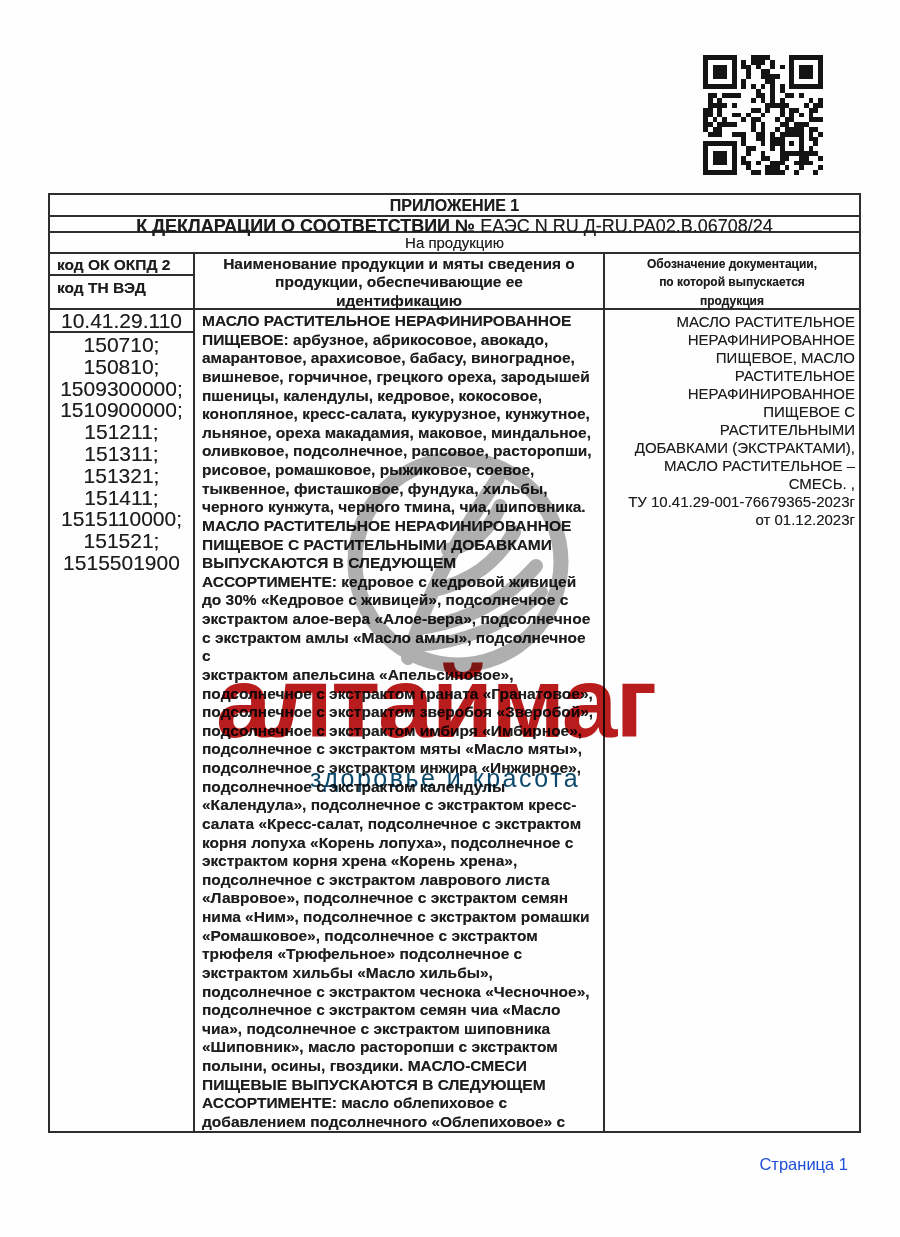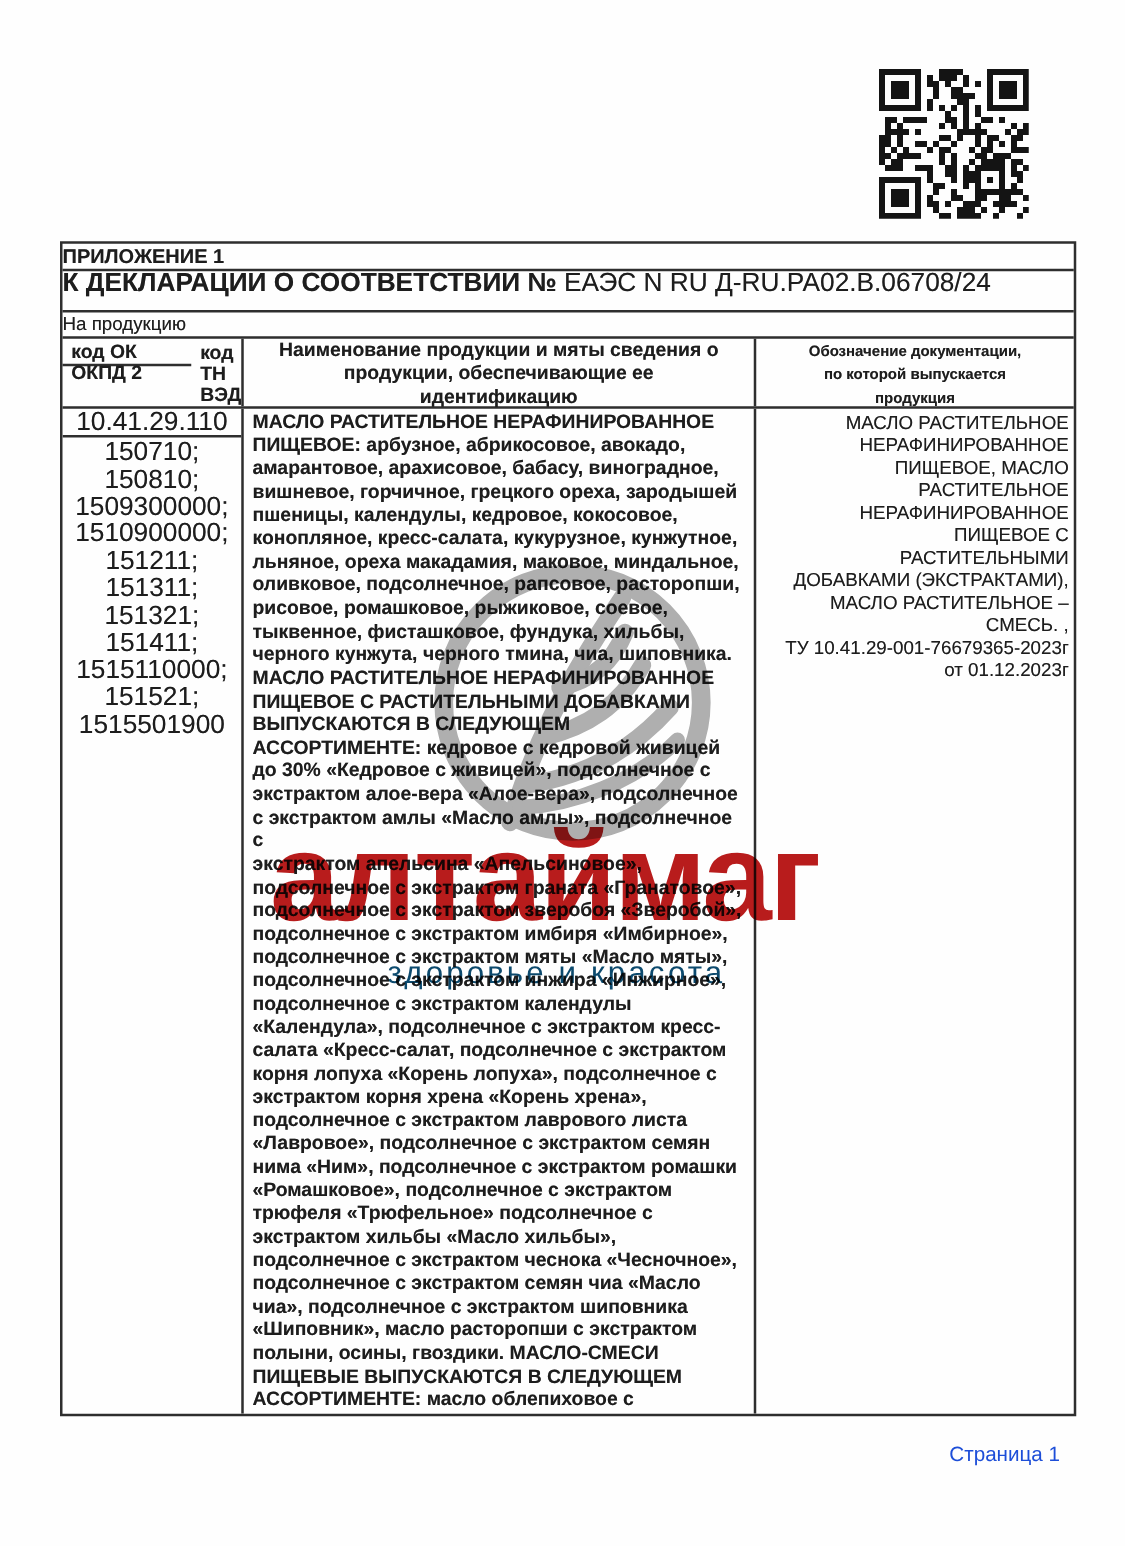--- a/index.html
+++ b/index.html
@@ -17,28 +17,28 @@
   .qr svg{width:100%;height:100%;shape-rendering:crispEdges;}
 
   
   .doc-table{
     position:absolute;left:48px;top:193px;width:813px;height:940px;
     border:2px solid #2e2e2e;box-sizing:border-box;
     display:flex;flex-direction:column;
     background:transparent;
     text-shadow:0 0 .45px rgba(45,45,45,.55);
   }
-  .trow{border-bottom:2px solid #2e2e2e;text-align:left;box-sizing:border-box;}
+  .trow{border-bottom:2px solid #2e2e2e;text-align:center;box-sizing:border-box;}
   .title-row{height:22px;font-weight:bold;font-size:16px;line-height:21px;}
-  .decl-row{height:33px;font-size:21px;line-height:19px;}
+  .decl-row{height:16px;font-size:18px;line-height:19px;}
   .decl-row .bold{font-weight:bold;}
   .sub-row{height:21px;font-size:15px;line-height:19px;}
 
   .head-row{height:56px;display:flex;border-bottom:2px solid #2e2e2e;font-weight:bold;box-sizing:border-box;}
-  .c1h{width:145px;border-right:2px solid #2e2e2e;box-sizing:border-box;font-size:15.5px;display:flex;}
+  .c1h{width:145px;border-right:2px solid #2e2e2e;box-sizing:border-box;font-size:15.5px;display:flex;flex-direction:column;}
   .c1h-top{height:22px;border-bottom:2px solid #2e2e2e;box-sizing:border-box;text-align:left;padding:2px 0 0 7px;line-height:17px;}
   .c1h-bot{flex:1;text-align:left;padding:3px 0 0 7px;line-height:17px;}
   .c2h{width:410px;border-right:2px solid #2e2e2e;box-sizing:border-box;text-align:center;font-size:15.5px;line-height:18.3px;padding-top:1px;}
   .c3h{flex:1;text-align:center;font-size:12px;line-height:18.3px;padding-top:1px;}
 
   .body-row{flex:1;display:flex;overflow:hidden;}
   .c1b{width:145px;border-right:2px solid #2e2e2e;box-sizing:border-box;text-align:center;font-size:21px;}
   .okpd{height:23px;border-bottom:2px solid #2e2e2e;line-height:21px;box-sizing:border-box;}
   .tnved{line-height:21.8px;padding-top:1px;}
   .c2b{width:410px;border-right:2px solid #2e2e2e;box-sizing:border-box;

